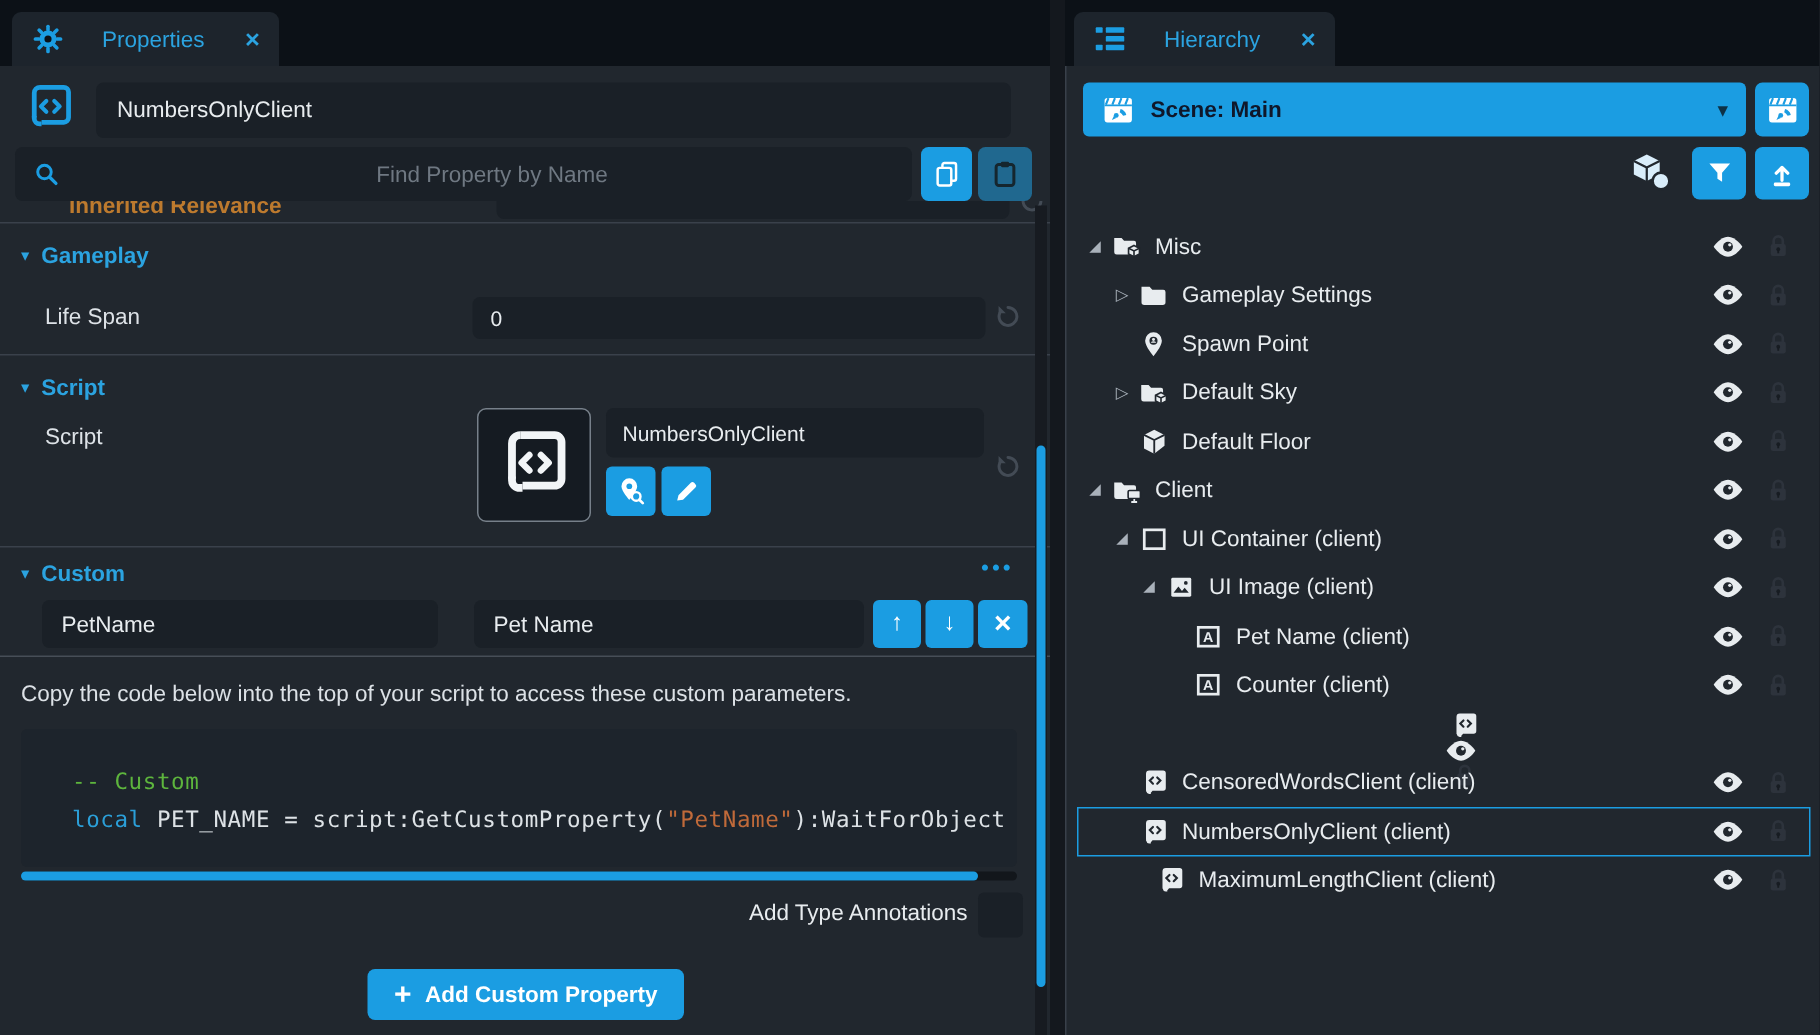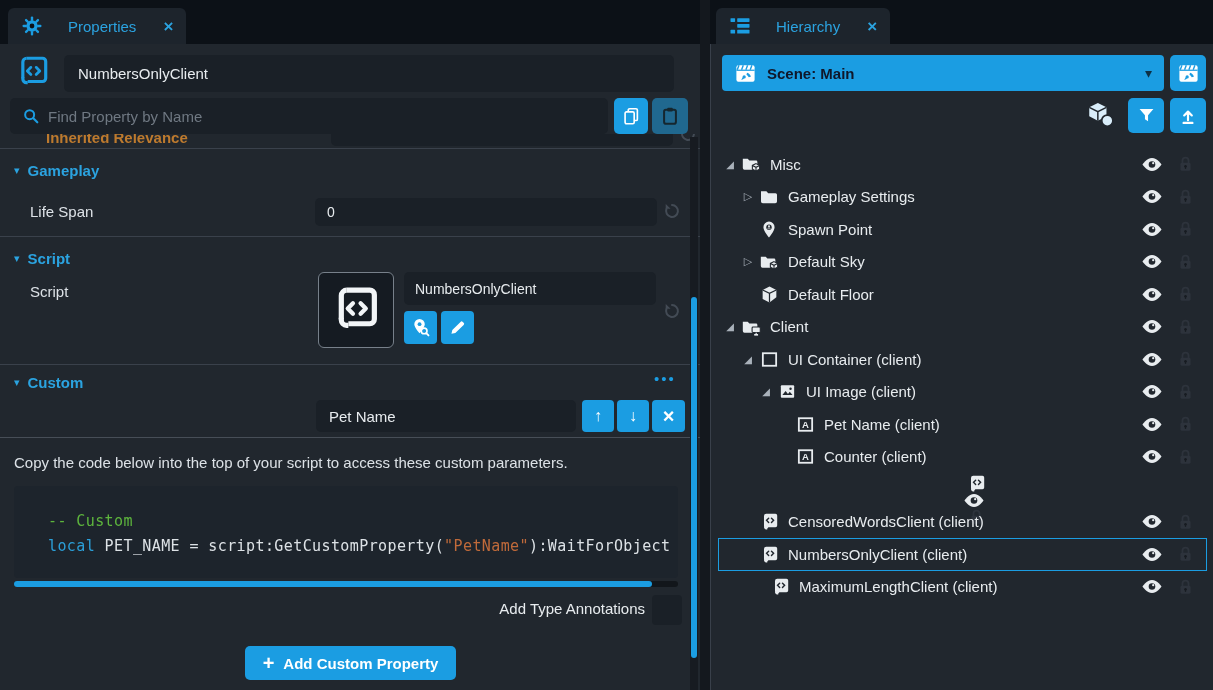--- a/index.html
+++ b/index.html
@@ -139,21 +139,21 @@
       </span>
     <input class="field abs" style="left: 64px; top: 11px; width: 610px; height: 37px; font-size: 15px; padding: 0px 14px; box-sizing: border-box;" value="NumbersOnlyClient">
 
     <div class="abs" style="left:10px;top:54px;width:598px;height:36px;background:#1a2027;border-radius:5px;display:flex;align-items:center;padding:0 0 0 12px;box-sizing:border-box;">
       <span class="icn" style="color:#1b9de2;margin-right:8px;">
           <svg width="18" height="18" viewBox="0 0 20 20">
             <circle cx="8.5" cy="8.5" r="5" fill="none" stroke="currentColor" stroke-width="2.2"></circle>
             <line x1="12.6" y1="12.6" x2="17" y2="17" stroke="currentColor" stroke-width="2.4" stroke-linecap="round"></line>
           </svg>
         </span>
-      <input class="field" style="background: transparent; flex: 1 1 0%; height: 100%; font-size: 15px; border-radius: 0px; padding: 0px;" placeholder="Find Property by Name">
+      <input class="field" style="background: transparent; flex: 1 1 0%; height: 100%; font-size: 15px; border-radius: 0px; padding: 0px; text-align: center;" placeholder="Find Property by Name">
     </div>
     <button class="sq-btn" style="left:614px;top:54px;width:34px;height:36px;">
       <span class="icn">
           <svg width="20" height="20" viewBox="0 0 22 22">
             <rect x="8" y="3" width="10" height="13" rx="1.5" fill="none" stroke="#fff" stroke-width="1.8"></rect>
             <rect x="4.5" y="6.5" width="10" height="13" rx="1.5" fill="#1b9de2" stroke="#fff" stroke-width="1.8"></rect>
           </svg>
         </span>
     </button>
     <button class="sq-btn disabled" style="left:652px;top:54px;width:36px;height:36px;">
@@ -231,20 +231,21 @@
         </svg>
       </span>
     <div class="divider" style="top:320px;"></div>
 
     <div class="section-header" style="top:330px;">
       <span class="section-caret">▾</span>
       <span>Custom</span>
     </div>
     <span class="dots-menu" style="left:654px;top:326px;">•••</span>
 
+    <input class="field" style="position: absolute; left: 28px; top: 356px; width: 264px; height: 32px; font-size: 15px; padding: 0px 13px; box-sizing: border-box;" value="PetName">
     <input class="field" style="position: absolute; left: 316px; top: 356px; width: 260px; height: 32px; font-size: 15px; padding: 0px 13px; box-sizing: border-box;" value="Pet Name">
     <button class="sq-btn glyph-btn" style="left:582px;top:356px;width:32px;height:32px;border-radius:4px;">
       <span>↑</span>
     </button>
     <button class="sq-btn glyph-btn" style="left:617px;top:356px;width:32px;height:32px;border-radius:4px;">
       <span>↓</span>
     </button>
     <button class="sq-btn glyph-btn" style="left:652px;top:356px;width:33px;height:32px;border-radius:4px;font-size:20px;">
       <span>×</span>
     </button>

